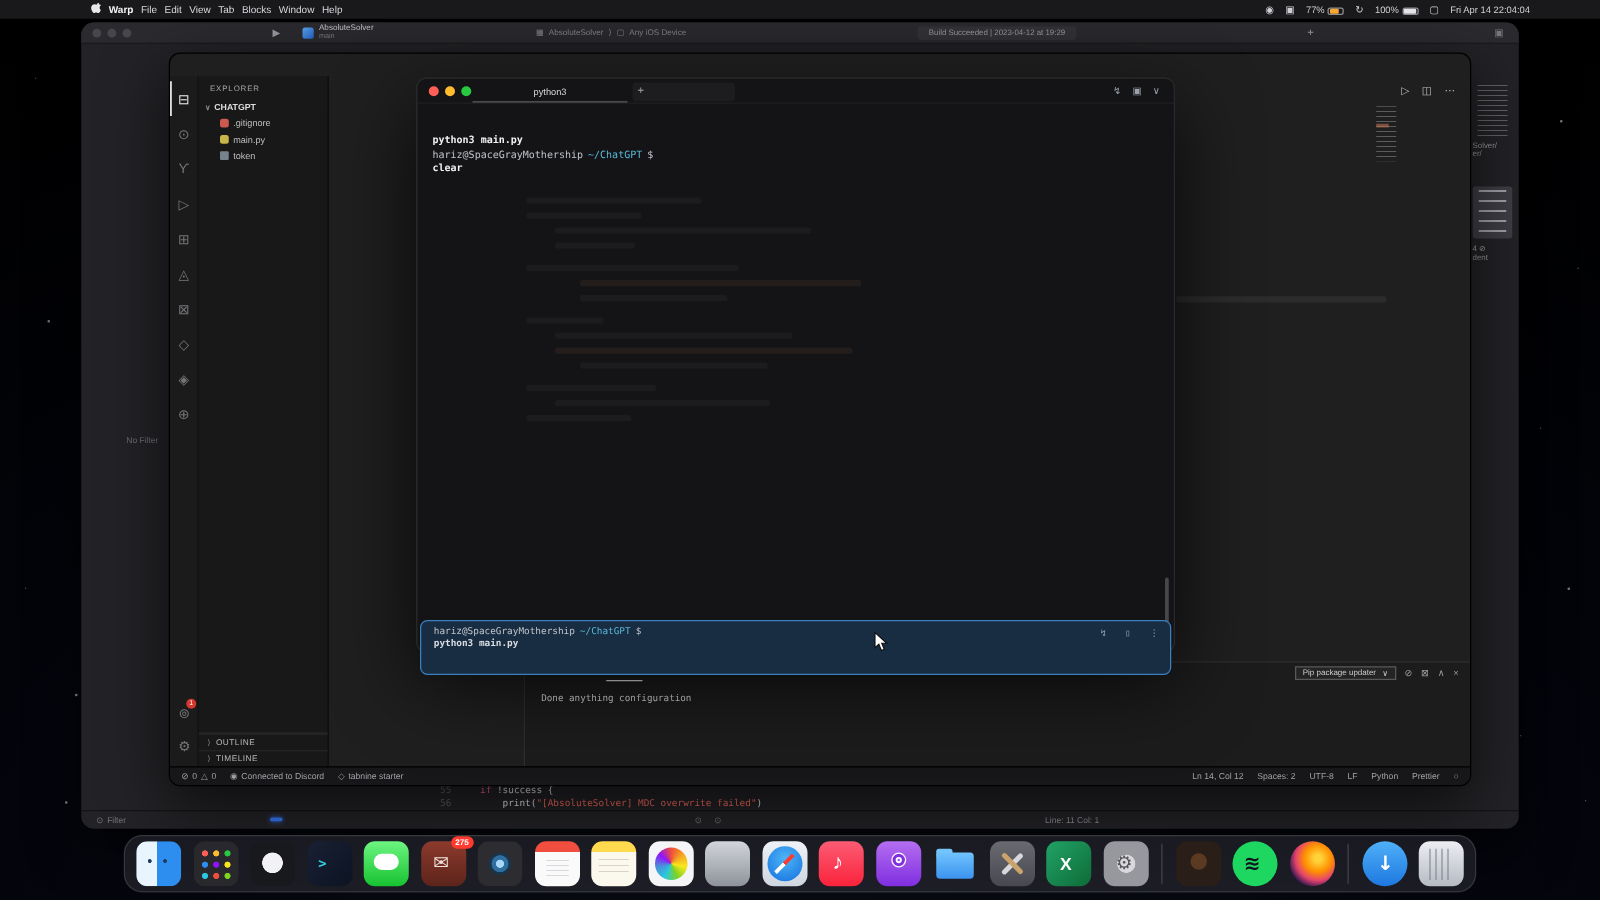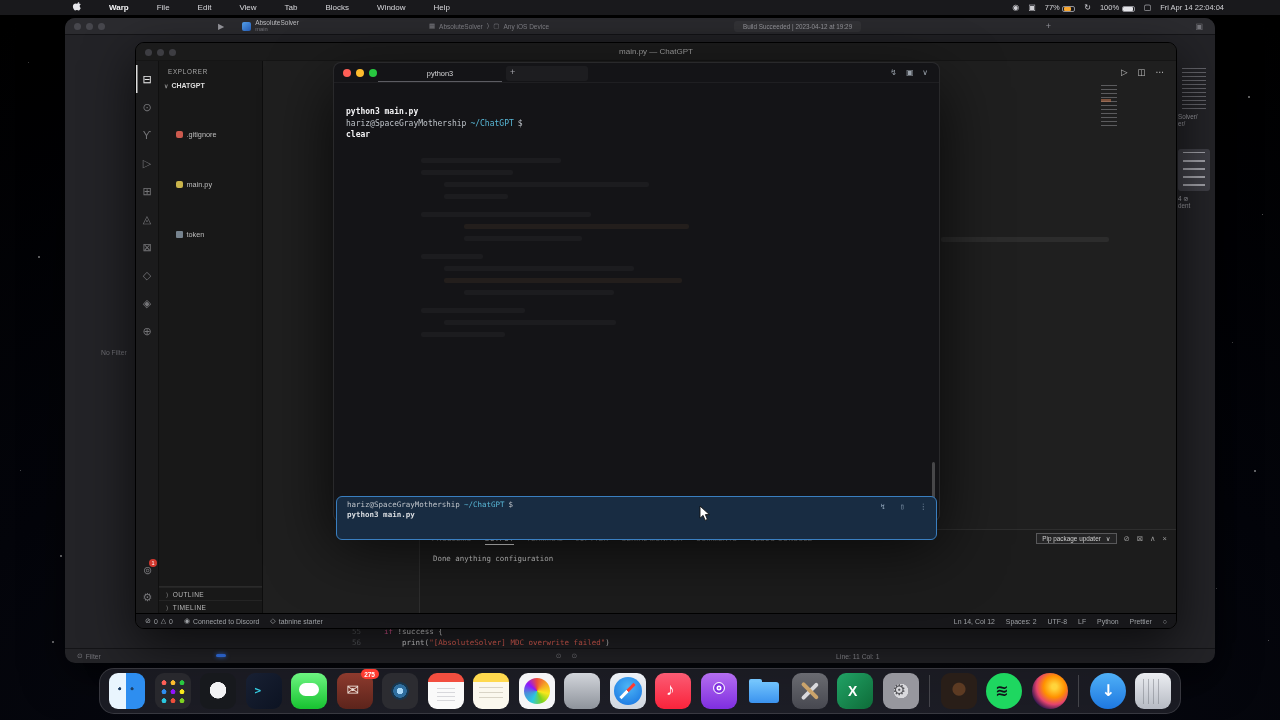--- a/index.html
+++ b/index.html
@@ -7,21 +7,21 @@
   body { font-family:"Liberation Sans",sans-serif; position:relative; }
   .mono { font-family:"DejaVu Sans Mono",monospace; }
   #screen { position:absolute; inset:0; width:1280px; height:720px; }
 
   
   #wallpaper { position:absolute; inset:0; background:radial-gradient(1400px 900px at 50% 115%, #0b0d16 0%, #03040a 55%, #000 100%); }
   .star { position:absolute; background:#fff; border-radius:50%; }
 
   
   #menubar { position:absolute; top:0; left:0; right:0; height:15px; background:rgba(26,26,29,.97); display:flex; align-items:center; font-size:8px; color:#d8d8dc; z-index:40; padding:0 12px 0 72px; }
-  #menubar .mleft { display:flex; align-items:center; gap:28px; }
+  #menubar .mleft { display:flex; align-items:center; gap:6px; }
   #menubar .apple { display:flex; align-items:center; }
   #menubar .appname { font-weight:bold; color:#f4f4f6; }
   .menu-item { cursor:default; }
   #menubar .mright { margin-left:auto; display:flex; align-items:center; gap:9px; font-size:7.5px; color:#d2d2d6; padding-right:44px; }
   .mb-ico { font-size:8px; color:#cfcfd4; }
   .batt { display:inline-flex; align-items:flex-end; gap:2.5px; }
   .batt-body { width:13px; height:6.5px; border:1px solid #8f8f95; border-radius:2px; position:relative; }
   .batt-body i { position:absolute; left:.5px; top:.5px; bottom:.5px; border-radius:1px; }
   .batt-low i { width:70%; background:#f7a631; }
   .batt-full i { width:94%; background:#e4e4e8; }
@@ -63,21 +63,21 @@
   #vs-lights i { width:7px; height:7px; border-radius:50%; background:#3d3d42; }
   #activity { position:absolute; left:0; top:18px; bottom:15px; width:23px; background:#1b1b1c; border-right:1px solid #101010; display:flex; flex-direction:column; align-items:center; padding-top:4px; }
   .act-icon { width:23px; height:28px; display:flex; align-items:center; justify-content:center; font-size:11px; color:#757578; }
   .act-icon.active { color:#eaeaea; box-shadow:inset 1.5px 0 0 #dcdcdc; }
   #act-bottom { position:absolute; left:0; bottom:17px; width:23px; display:flex; flex-direction:column; align-items:center; }
   #act-bottom .act-icon { height:27px; position:relative; }
   #acct-badge { position:absolute; right:2px; top:2px; background:#d3382e; color:#fff; font-size:5.5px; min-width:8px; height:8px; border-radius:4px; display:flex; align-items:center; justify-content:center; }
   #sidebar { position:absolute; left:23px; top:18px; bottom:15px; width:104px; background:#181818; border-right:1px solid #0d0d0d; color:#c0c0c0; }
   #sb-head { padding:7px 9px 5px; font-size:6.3px; letter-spacing:.7px; color:#a6a6a6; }
   #sb-section { display:flex; align-items:center; gap:3px; font-weight:bold; font-size:7px; color:#dedede; padding:2px 5px; }
-  .file-row { display:flex; align-items:center; gap:4px; padding-left:17px; height:13px; font-size:7.3px; color:#bdbdbd;margin-top:37px; }
+  .file-row { display:flex; align-items:center; gap:4px; padding-left:17px; height:13px; font-size:7.3px; color:#bdbdbd; }
   .file-ico { width:6.5px; height:6.5px; border-radius:2px; flex:0 0 auto; }
   .ico-git { background:#cc5a4e; }
   .ico-py { background:#c9b44b; }
   .ico-doc { background:#76838e; border-radius:1px; }
   #sb-bottom { position:absolute; bottom:0; left:0; right:0; border-top:1px solid #2a2a2a; }
   .sb-row { display:flex; align-items:center; gap:4px; padding:0 7px; height:13px; font-size:6.6px; letter-spacing:.4px; color:#b8b8b8; border-top:1px solid #242424; }
   .sb-chev { font-size:6px; color:#8e8e8e; }
   #editor-bg { position:absolute; left:127px; top:18px; right:0; bottom:15px; background:#1f1f1f; }
   #ed-actions { position:absolute; right:12px; top:24px; display:flex; gap:10px; color:#c0c0c0; font-size:8.5px; }
   #minimap { position:absolute; left:965px; top:42px; width:16px; height:44px; background:repeating-linear-gradient(180deg, rgba(165,165,170,.45) 0 1px, transparent 1px 4px); }
@@ -238,28 +238,20 @@
       <div class="insp-minimap"></div>
       <div class="insp-txt" style="margin-top:3px;">Solver/</div>
       <div class="insp-txt">er/</div>
       <div class="insp-box"></div>
       <div class="insp-badge">4 ⊘</div>
       <div class="insp-txt">dent</div>
     </div>
   </div>
 
   <div id="vscode">
-    <div id="vs-title">
-      <span id="vs-lights">
-          <i></i>
-          <i></i>
-          <i></i>
-        </span>
-      <span>main.py — ChatGPT</span>
-    </div>
 
     <div id="editor-bg"></div>
     <div id="ed-actions">
       <span>▷</span>
       <span>◫</span>
       <span>⋯</span>
     </div>
     <div id="minimap"></div>
     <div id="ed-hscroll"></div>
 

